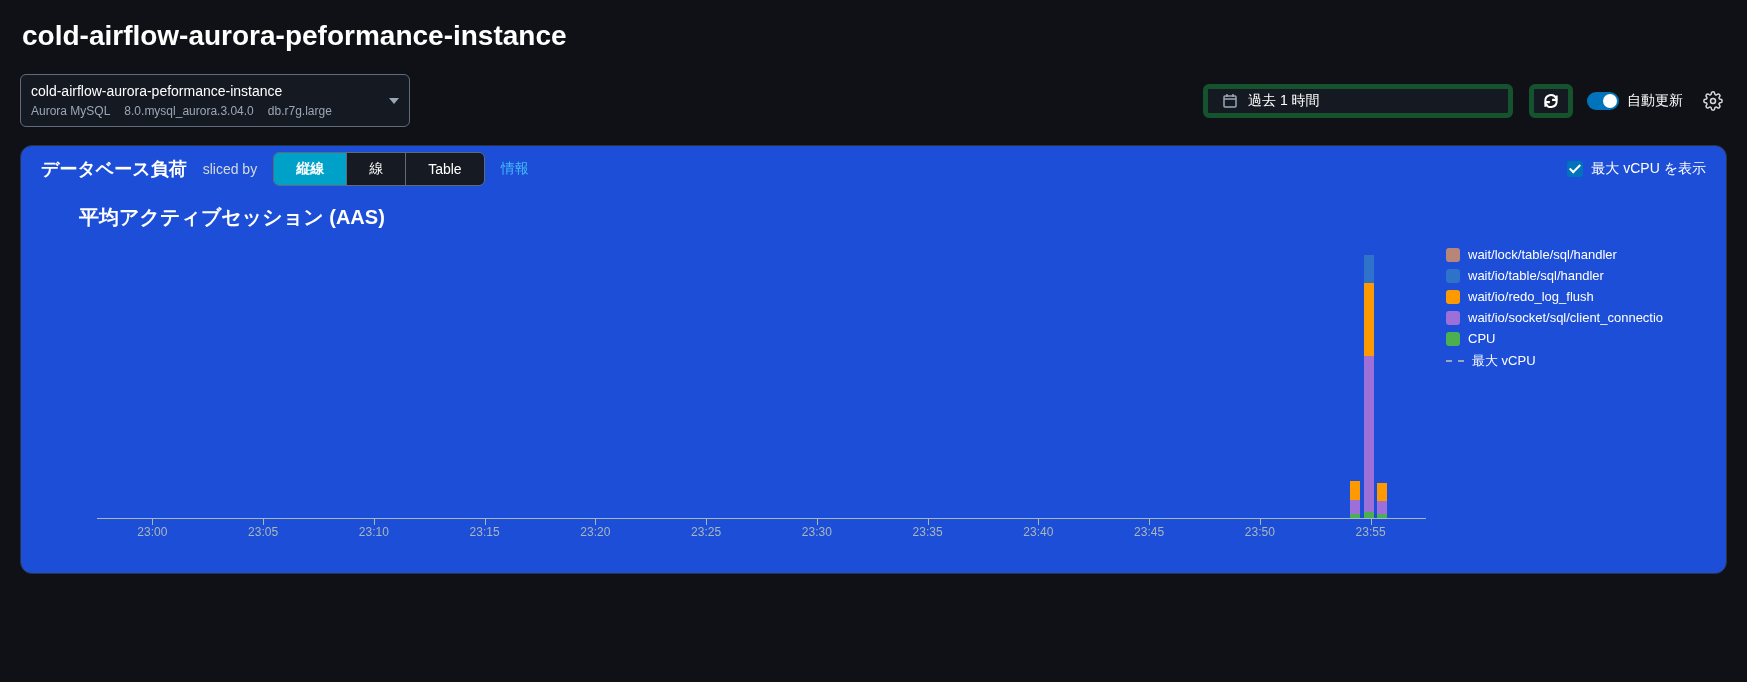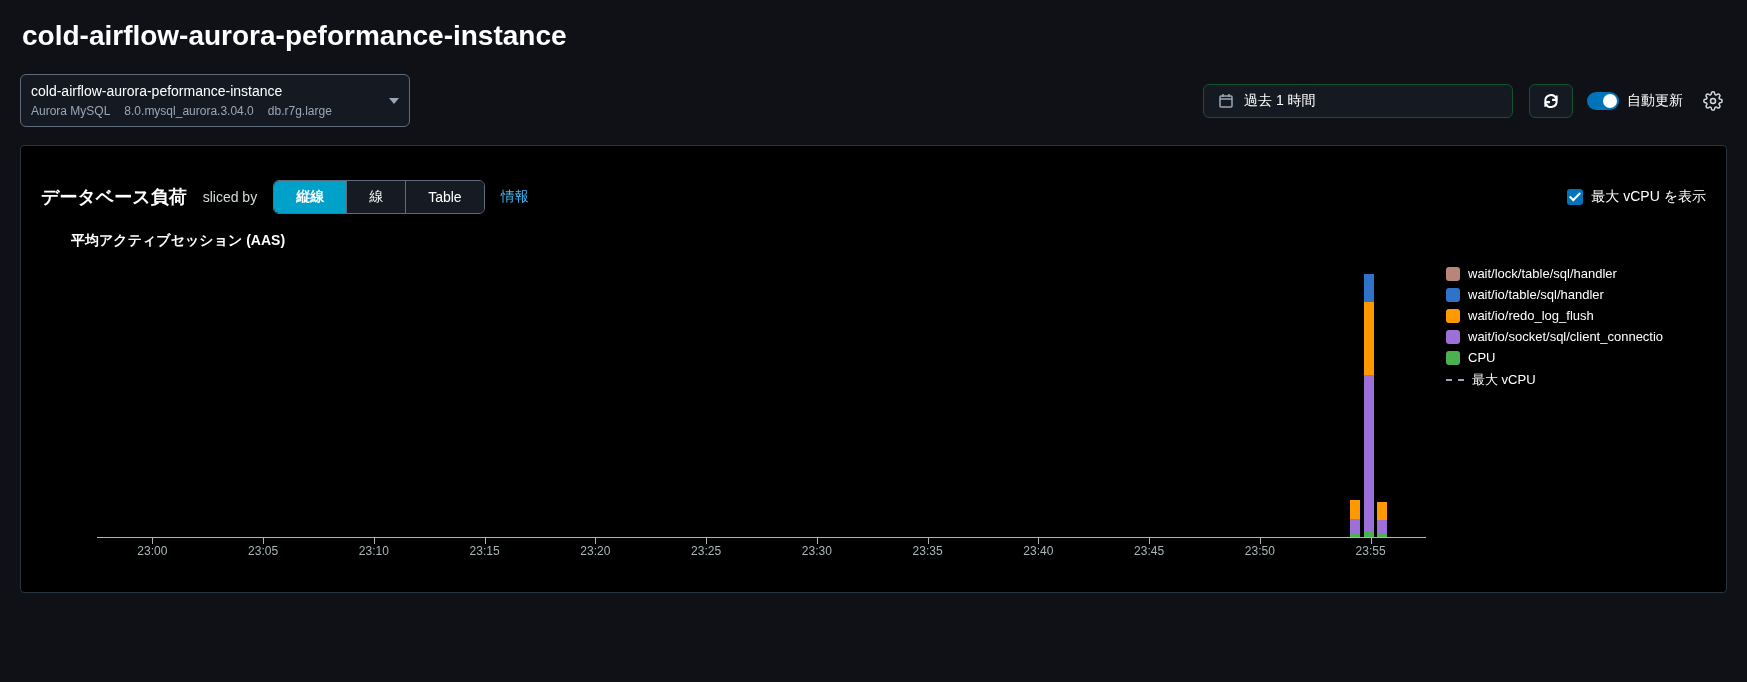--- a/index.html
+++ b/index.html
@@ -35,21 +35,21 @@
   .instance-select .sub  { color: #9ba7b6; font-size: 12px; display: flex; gap: 14px; }
   .instance-select .caret {
     position: absolute; right: 10px; top: 50%; transform: translateY(-50%);
     width: 0; height: 0; border-left: 5px solid transparent;
     border-right: 5px solid transparent; border-top: 6px solid #9ba7b6;
   }
 
   .top-spacer { flex: 1; }
 
   .btn {
-    border: 1px solid #14532d;
+    border: 5px solid #14532d;
     background: #151a22;
     color: #ffffff;
     border-radius: 6px;
     height: 34px;
     display: inline-flex;
     align-items: center;
     padding: 0 14px;
     cursor: pointer;
     font-size: 14px;
   }
@@ -71,24 +71,24 @@
   }
 
   .gear-btn {
     width: 28px; height: 28px; margin-left: 16px;
     display: inline-flex; align-items: center; justify-content: center;
     color: #d5dbdb; cursor: pointer;
   }
 
   
   .panel {
-    background: #000000;
+    background: #1d4ed8;
     border: 1px solid #2a3340;
-    border-radius: 4px;
-    padding: 34px 20px 30px 20px;
+    border-radius: 12px;
+    padding: 6px 20px 30px 20px;
   }
 
   .panel-header {
     display: flex; align-items: center; gap: 16px; margin-bottom: 18px;
   }
   .panel-title { font-size: 18px; font-weight: 700; color: #ffffff; }
   .sliced-by-label { color: #d5dbdb; }
 
   .select {
     border: 1px solid #5f6b7a;
@@ -136,22 +136,22 @@
   }
 
   .analyze-btn {
     background: #ff9900; color: #16191f; border: 1px solid #ff9900;
     font-weight: 600; height: 34px; padding: 0 18px; border-radius: 6px;
     cursor: pointer; font-size: 14px; margin-left: 22px;
   }
 
   
   .chart-title {
-    font-size: 14px; font-weight: 700; color: #ffffff;
-    margin: 8px 0 12px 30px;
+    font-size: 20px; font-weight: 700; color: #ffffff;
+    margin: 8px 0 12px 38px;
   }
 
   .chart-area { display: flex; }
   .plot-wrap { flex: 1; position: relative; height: 300px; }
   .plot {
     position: absolute; left: 56px; right: 0; top: 0; bottom: 24px;
     border-bottom: 1px solid #aab7b8;
   }
   .bar-group { position: absolute; bottom: 0; display: flex; gap: 3px; align-items: flex-end; }
   .bar { width: 10px; display: flex; flex-direction: column-reverse; }

